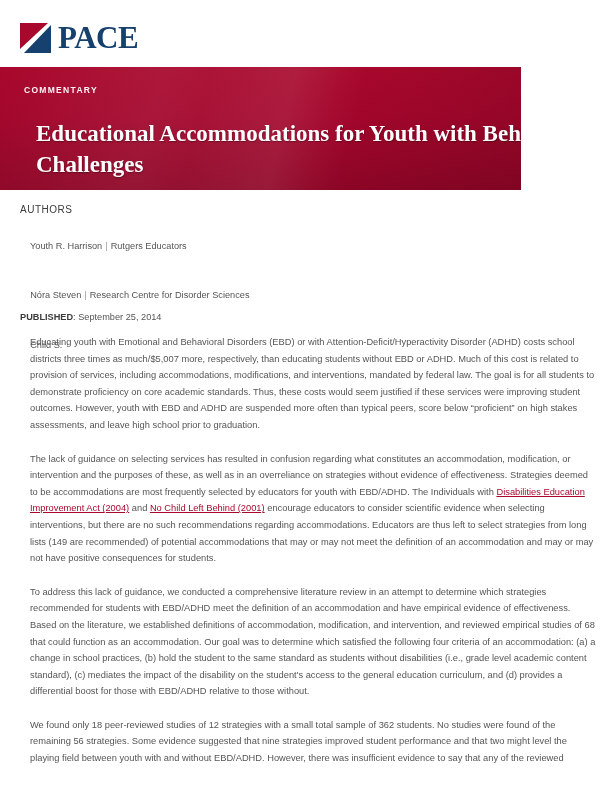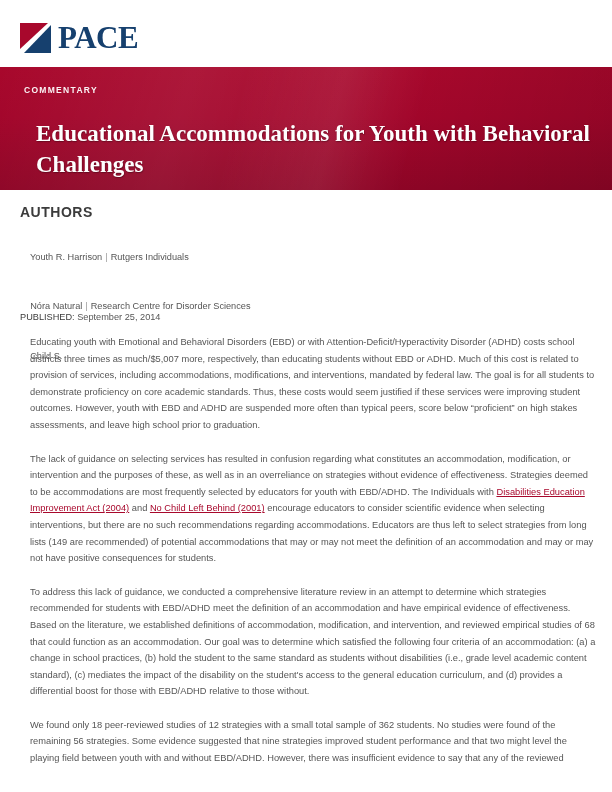--- a/index.html
+++ b/index.html
@@ -45,21 +45,21 @@
     color: #16406e;
     line-height: 1;
     margin-top: -2px;
   }
 
   
   .header-band {
     position: absolute;
     left: 0;
     top: 67px;
-    width: 612px;
+    width: 521px;
     height: 123px;
     background:
       linear-gradient(107deg, rgba(255,255,255,0.00) 0%, rgba(255,255,255,0.065) 30%, rgba(255,255,255,0.0) 62%, rgba(0,0,0,0.10) 100%),
       linear-gradient(180deg, #a8082c 0%, #a3062b 40%, #8e0526 100%);
     overflow: hidden;
   }
   .band-sheen {
     position: absolute;
     left: -10%;
     top: -40%;
@@ -92,25 +92,25 @@
   }
 
   
   .authors-block {
     position: absolute;
     left: 20px;
     top: 204px;
     width: 420px;
   }
   .section-label {
-    font-size: 14px;
-    font-weight: bold;
+    font-size: 10px;
+    font-weight: normal;
     letter-spacing: 0.5px;
     color: #3b3b3b;
-    margin-bottom: 12px;
+    margin-bottom: 6px;
   }
   .author-row {
     font-size: 9.2px;
     color: #555555;
     line-height: 16.6px;
     white-space: pre;
   }
   .author-sep {
     color: #9a9a9a;
     padding: 0 3px;
@@ -118,21 +118,21 @@
 
   .published {
     position: absolute;
     left: 20px;
     top: 312px;
     font-size: 9.2px;
     color: #555555;
   }
   .published b {
     color: #3b3b3b;
-    font-weight: normal;
+    font-weight: bold;
   }
 
   
   .body-copy {
     position: absolute;
     left: 20px;
     top: 334px;
     width: 576px;
   }
   .body-copy p {
@@ -165,25 +165,25 @@
 <div class="header-band">
   <div class="band-sheen"></div>
   <div class="kicker">COMMENTARY</div>
   <h1 class="doc-title">Educational Accommodations for Youth with Behavioral Challenges</h1>
 </div>
 
 <div class="authors-block">
   <div class="section-label">AUTHORS</div>
 
   <div class="author-row">
-    <span>Youth R. Harrison</span><span class="author-sep">|</span><span>Rutgers Individuals</span>
+    <span>Youth R. Harrison</span><span class="author-sep">|</span><span>Rutgers Educators</span>
   </div>
 
   <div class="author-row">
-    <span>Nóra Natural</span><span class="author-sep">|</span><span>Research Centre for Disorder Sciences</span>
+    <span>Nóra Steven</span><span class="author-sep">|</span><span>Research Centre for Disorder Sciences</span>
   </div>
 
 
   <div class="author-row">
     <span>Child S.</span>
   </div>
 
 </div>
 
 <div class="published">

